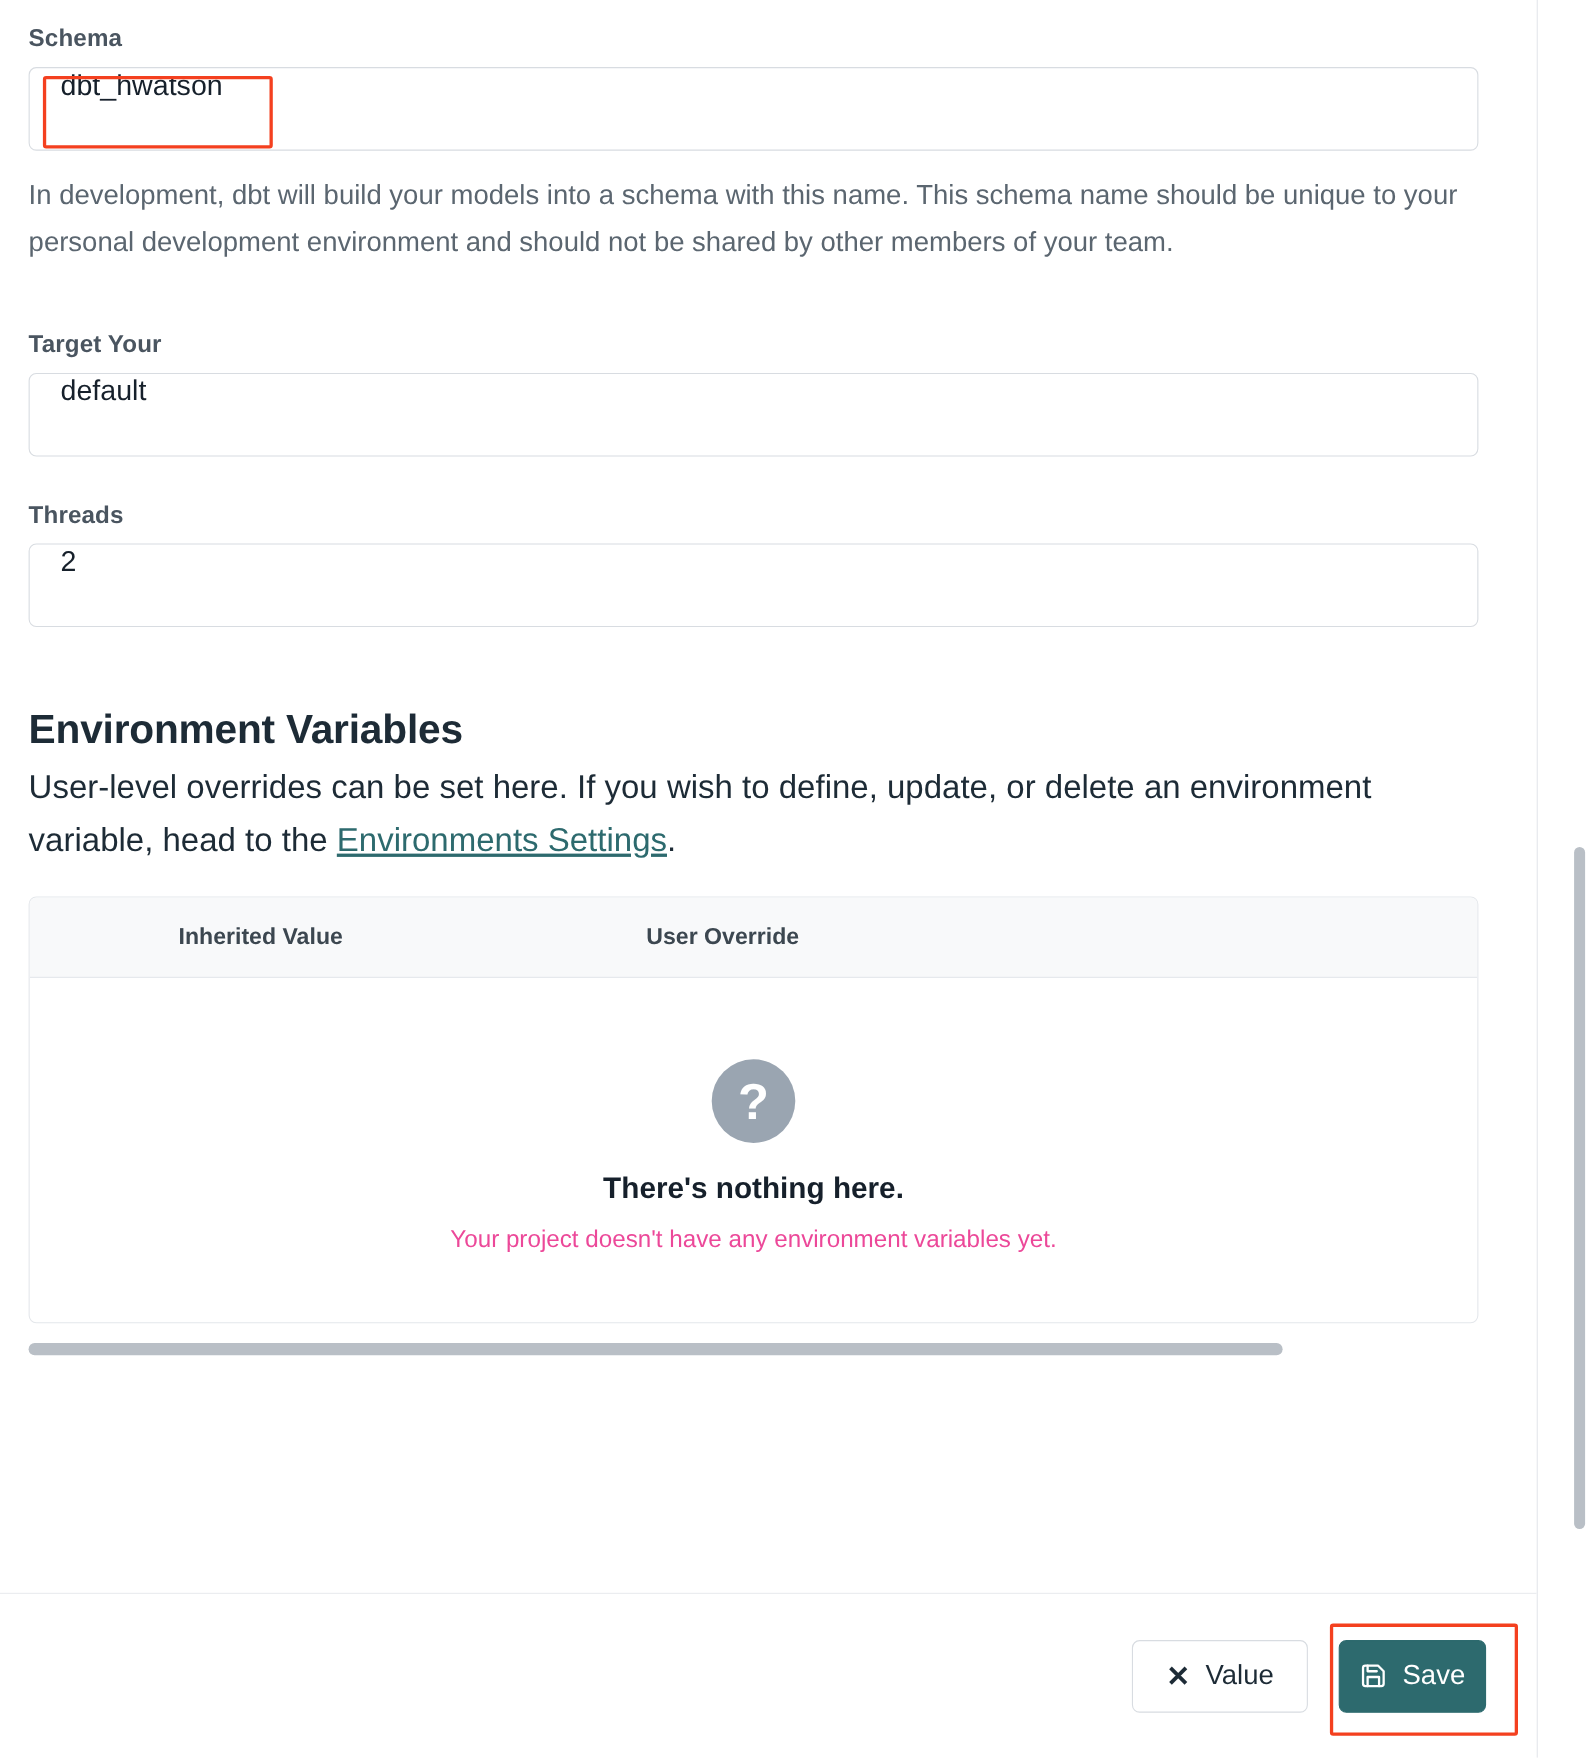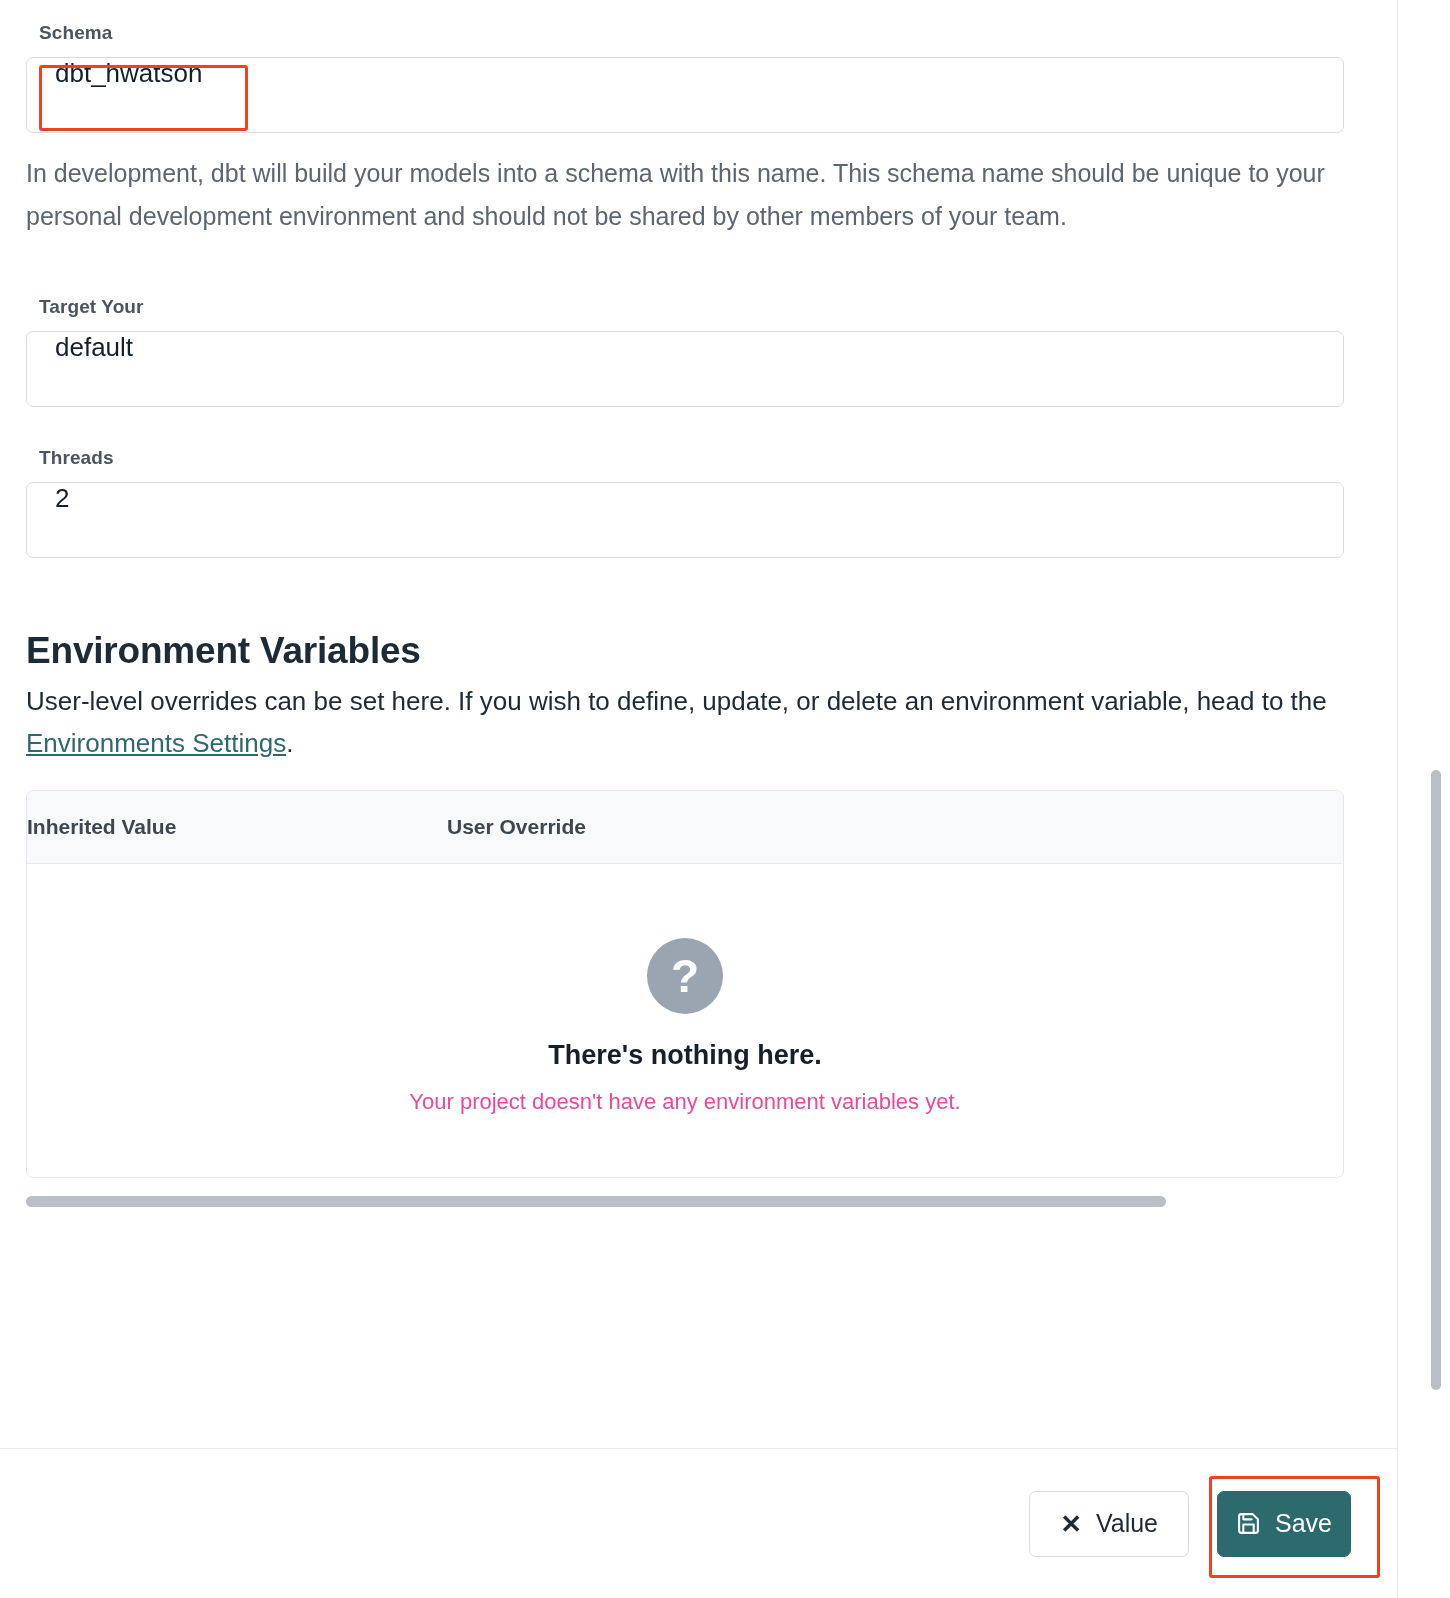--- a/index.html
+++ b/index.html
@@ -34,24 +34,24 @@
     position: absolute;
     right: 0;
     top: 0;
     width: 53px;
     height: 1598px;
     background: #ffffff;
     border-left: 1px solid #e4e7eb;
     box-sizing: border-box;
   }
   .field-label {
-    font-size: 19px;
+    font-size: 22px;
     font-weight: bold;
     color: #4a5560;
-    margin: 0 0 13px 13px;
+    margin: 0 0 13px 0;
     letter-spacing: 0.1px;
   }
   .input-box {
     box-sizing: border-box;
     width: 1318px;
     height: 76px;
     border: 1px solid #d8dce1;
     border-radius: 7px;
     background: #ffffff;
     display: flex;
@@ -86,21 +86,21 @@
   .spacer-lg { height: 58px; }
   .spacer-md { height: 40px; }
   .section-title {
     font-size: 37px;
     font-weight: bold;
     color: #1d2b36;
     margin: 0 0 8px 0;
     letter-spacing: -0.2px;
   }
   .section-desc {
-    font-size: 26px;
+    font-size: 30px;
     line-height: 1.62;
     color: #1d2b36;
     margin: 0;
     max-width: 1330px;
   }
   .section-desc a {
     color: #2d6a6e;
     text-decoration: underline;
   }
   .table-card {
@@ -116,20 +116,21 @@
     display: flex;
     background: #f8f9fa;
     border-bottom: 1px solid #e4e7eb;
     height: 72px;
     align-items: center;
   }
   .th {
     font-size: 21px;
     font-weight: bold;
     color: #3c4750;
+    text-align: center;
   }
   .th-key { width: 400px; text-align: left; padding-left: 52px; box-sizing: border-box;}
   .th-inherited { width: 420px; }
   .th-override { width: 420px; }
   .empty-state {
     padding: 74px 0 62px 0;
     text-align: center;
   }
   .q-circle {
     width: 76px;

